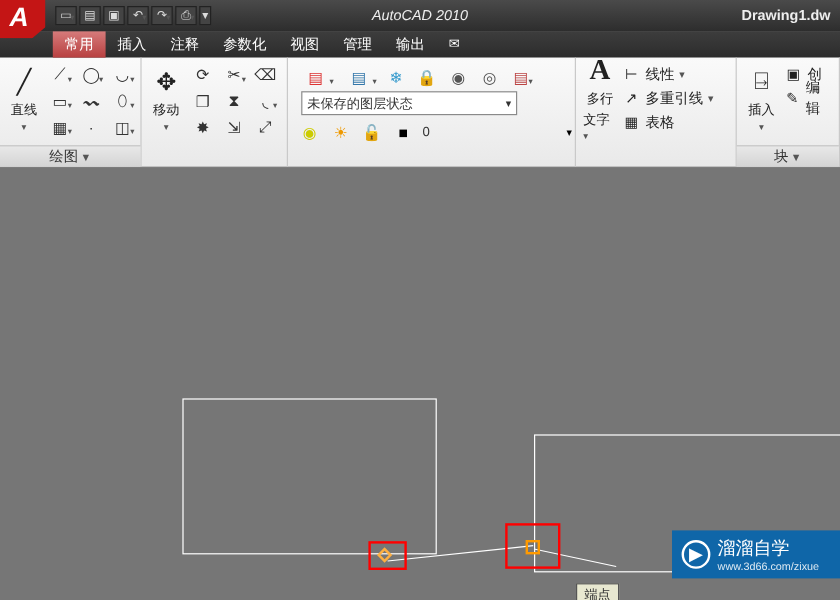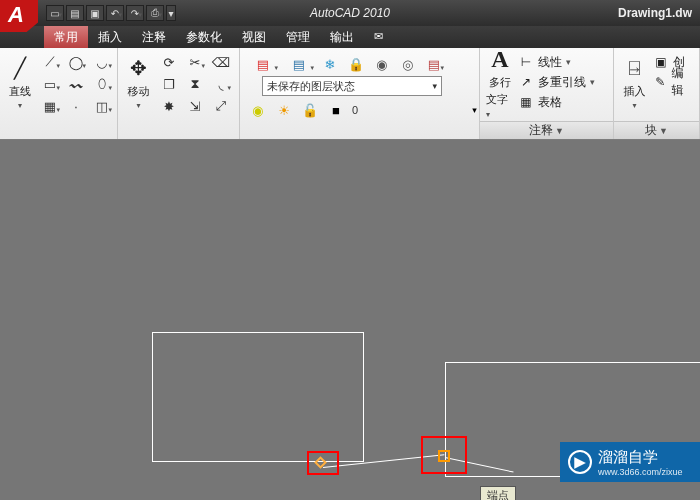--- a/index.html
+++ b/index.html
@@ -137,21 +137,21 @@
     color:#333;
   }
   .smallbtn.wide { width:34px; }
   .dd { position:relative; }
   .dd::after { content:"▾"; font-size:7px; color:#555; position:absolute; right:1px; bottom:1px;}
   
   .layer-combo {
     width:180px; height:20px;
     border:1px solid #8a8a8a;
     background:#fff;
-    margin-left:16px;
+    margin-left:5px;
     display:flex;align-items:center;
     padding:0 4px;
     font-size:11px;
     color:#333;
     justify-content:space-between;
   }
   .layer-row { display:flex; gap:2px; align-items:center; margin-top:2px;}
   
   .anno-line {
     display:flex; align-items:center;
@@ -252,20 +252,21 @@
         <div class="smallbtn dd">◯</div>
         <div class="smallbtn dd">◡</div>
         <div class="smallbtn dd">▭</div>
         <div class="smallbtn">〰</div>
         <div class="smallbtn dd">⬯</div>
         <div class="smallbtn dd">▦</div>
         <div class="smallbtn">∙</div>
         <div class="smallbtn dd">◫</div>
       </div>
     </div>
+    <div class="panel-title"><span>绘图</span><span class="drop">▼</span></div>
   </div>
 
   <div class="panel" style="width:122px">
     <div class="panel-body">
       <div class="bigbtn">
         <span class="ico">✥</span>
         <span>移动</span>
         <span style="font-size:8px;color:#555">▾</span>
       </div>
       <div class="grid3">
@@ -326,21 +327,20 @@
           <span class="ico">↗</span>
           <span>多重引线</span>
           <span class="arrow">▾</span>
         </div>
         <div class="anno-line">
           <span class="ico">▦</span>
           <span>表格</span>
         </div>
       </div>
     </div>
-    <div class="panel-title"><span>注释</span><span class="drop">▼</span></div>
   </div>
 
   <div class="panel" style="width:86px">
     <div class="panel-body">
       <div class="bigbtn" style="width:36px">
         <span class="ico">⍈</span>
         <span>插入</span>
         <span style="font-size:8px;color:#555">▾</span>
       </div>
       <div>

